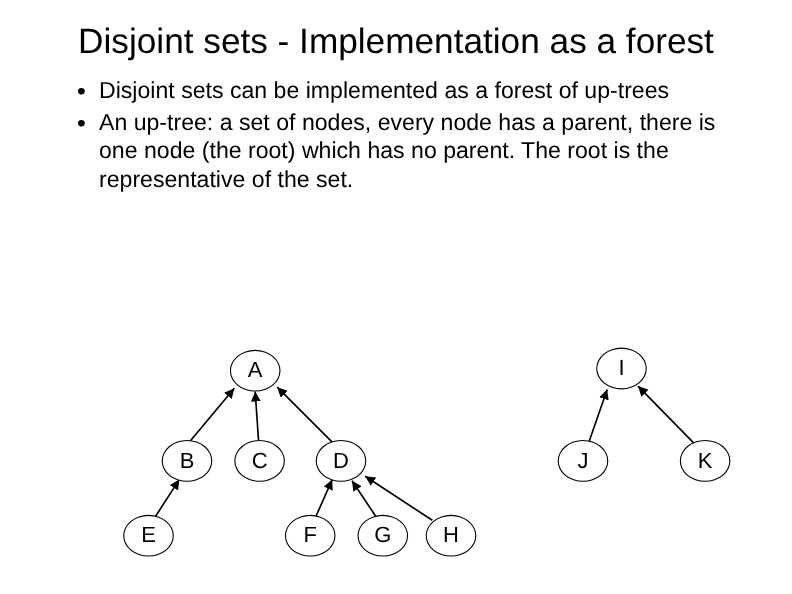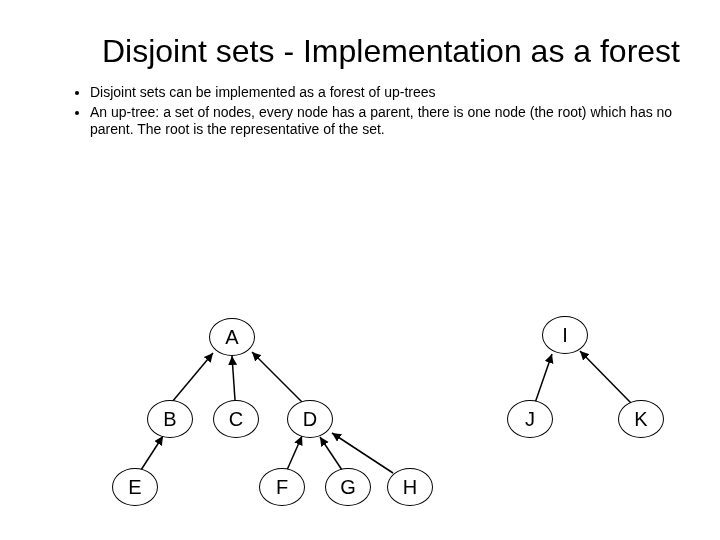--- a/index.html
+++ b/index.html
@@ -7,29 +7,29 @@
     padding: 0;
     width: 720px;
     height: 540px;
     font-family: Arial, Helvetica, sans-serif;
     background: #fff;
     color: #000;
     position: relative;
     overflow: hidden;
   }
   .title {
-    text-align: right;
+    text-align: center;
     font-size: 32px;
     font-weight: 400;
-    margin: 32px 40px 14px 40px;
+    margin: 18px 40px 14px 40px;
     line-height: 1.2;
   }
   .bullets {
     margin: 0 40px 0 50px;
-    font-size: 14px;
+    font-size: 21px;
     line-height: 1.25;
   }
   .bullets li {
     margin-bottom: 2px;
   }
   .diagram {
     position: absolute;
     left: 0;
     top: 290px;
     width: 720px;

